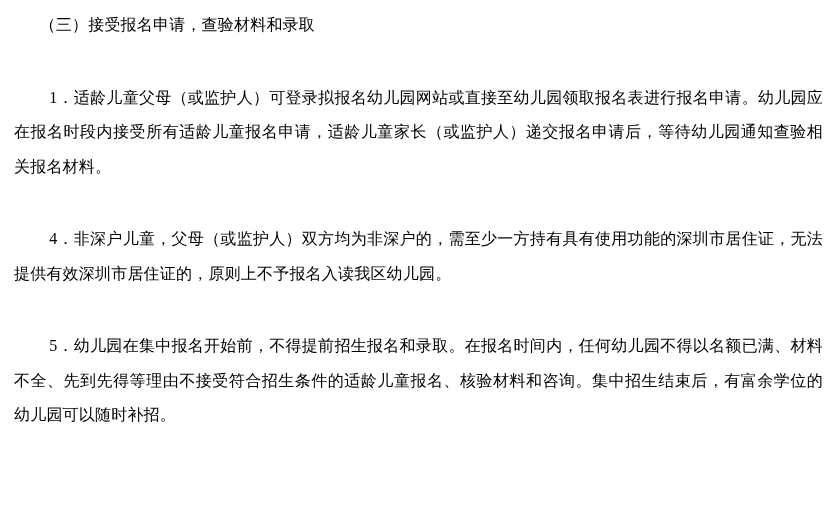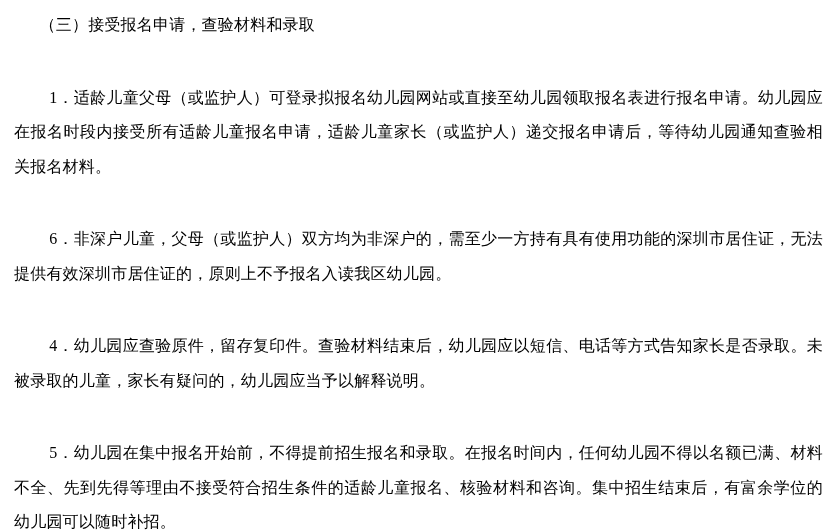--- a/index.html
+++ b/index.html
@@ -37,16 +37,15 @@
   .para.heading {
     text-indent: 1.6em;
   }
 </style>
 </head>
 <body>
 
 <div class="page">
   <p class="para heading">（三）接受报名申请，查验材料和录取</p>
   <p class="para indent">1．适龄儿童父母（或监护人）可登录拟报名幼儿园网站或直接至幼儿园领取报名表进行报名申请。幼儿园应在报名时段内接受所有适龄儿童报名申请，适龄儿童家长（或监护人）递交报名申请后，等待幼儿园通知查验相关报名材料。</p>
-  <p class="para indent">6．非深户儿童，父母（或监护人）双方均为非深户的，需至少一方持有具有使用功能的深圳市居住证，无法提供有效深圳市居住证的，原则上不予报名入读我区幼儿园。</p>
-  <p class="para indent">4．幼儿园应查验原件，留存复印件。查验材料结束后，幼儿园应以短信、电话等方式告知家长是否录取。未被录取的儿童，家长有疑问的，幼儿园应当予以解释说明。</p>
+  <p class="para indent">4．非深户儿童，父母（或监护人）双方均为非深户的，需至少一方持有具有使用功能的深圳市居住证，无法提供有效深圳市居住证的，原则上不予报名入读我区幼儿园。</p>
   <p class="para indent">5．幼儿园在集中报名开始前，不得提前招生报名和录取。在报名时间内，任何幼儿园不得以名额已满、材料不全、先到先得等理由不接受符合招生条件的适龄儿童报名、核验材料和咨询。集中招生结束后，有富余学位的幼儿园可以随时补招。</p>
 </div>
 
 </body></html>

